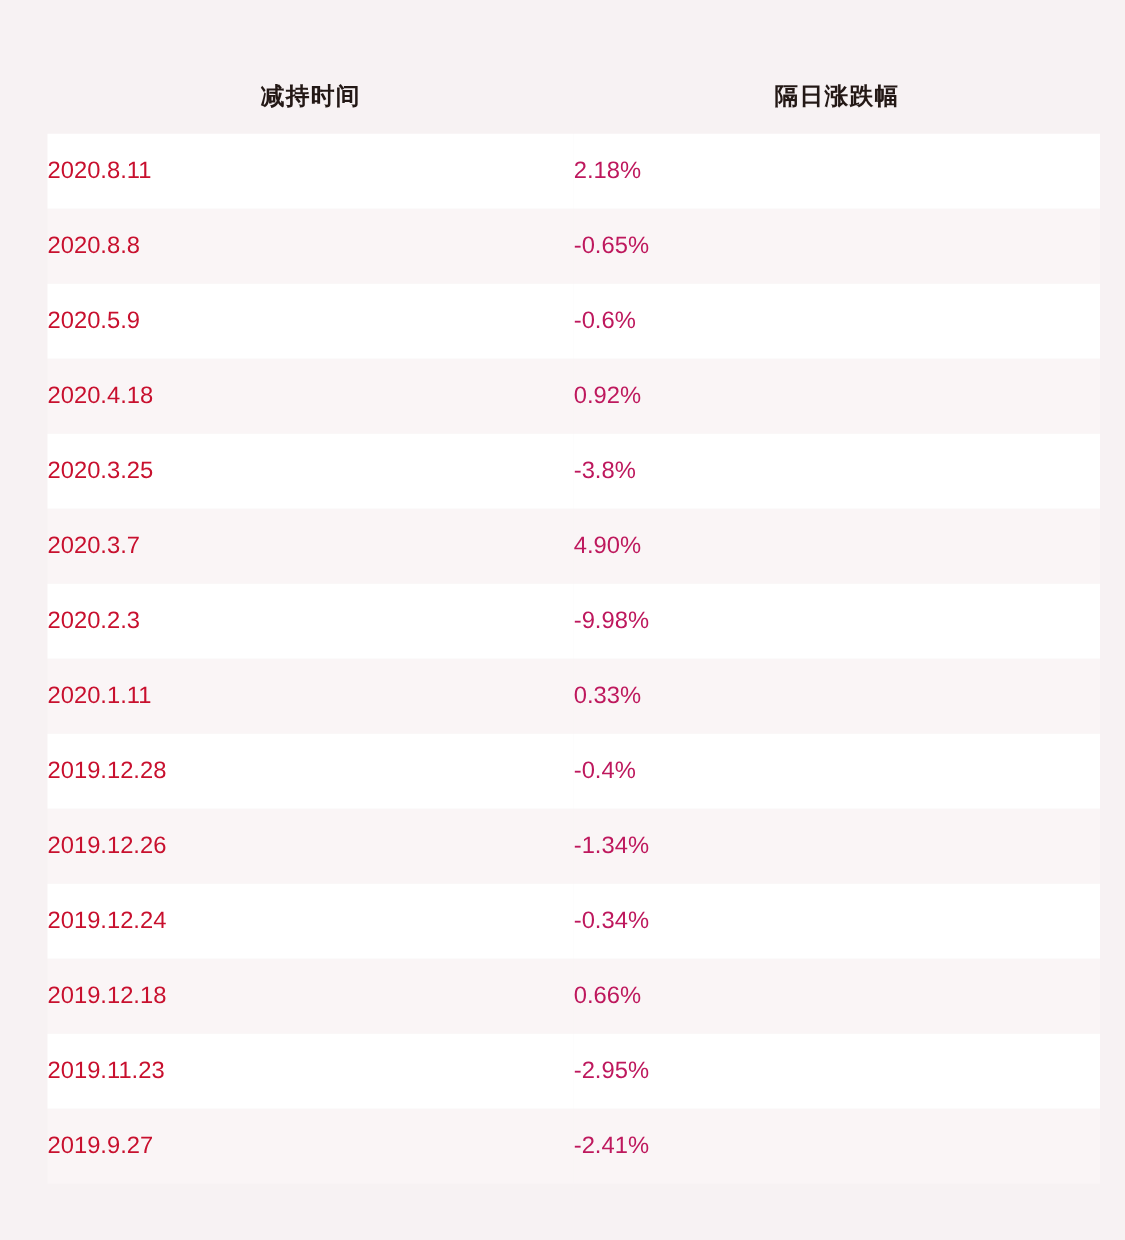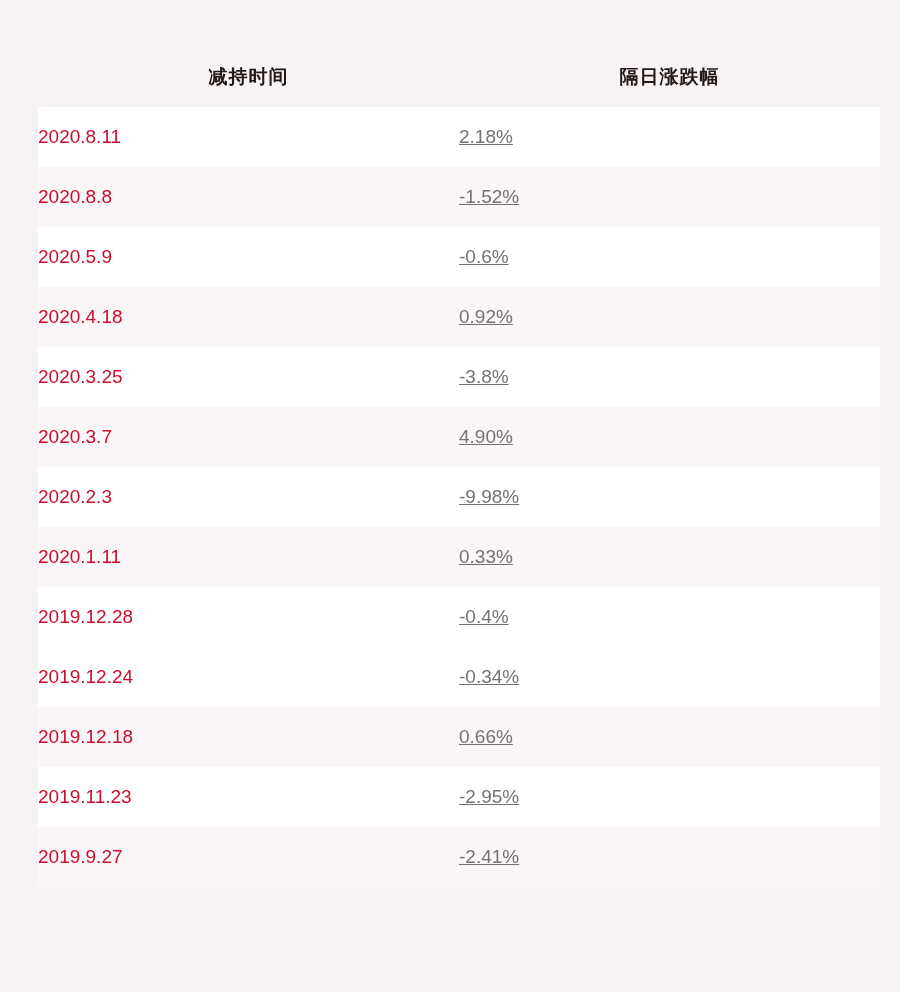--- a/index.html
+++ b/index.html
@@ -48,22 +48,21 @@
   tbody tr.row-odd td {
     background: #ffffff;
   }
   tbody tr.row-even td {
     background: #faf5f6;
   }
   td.cell-date {
     color: #c8102e;
   }
   td.cell-change {
-    color: #737373;
-    text-decoration: underline;
+    color: #be185d;
   }
   .spacer-bottom {
     height: 40px;
   }
 </style>
 </head>
 <body>
 
 <div class="page">
   <table class="data-table">
@@ -77,21 +76,21 @@
         <th>隔日涨跌幅</th>
       </tr>
     </thead>
     <tbody>
       <tr class="row-odd">
         <td class="cell-date">2020.8.11</td>
         <td class="cell-change">2.18%</td>
       </tr>
       <tr class="row-even">
         <td class="cell-date">2020.8.8</td>
-        <td class="cell-change">-1.52%</td>
+        <td class="cell-change">-0.65%</td>
       </tr>
       <tr class="row-odd">
         <td class="cell-date">2020.5.9</td>
         <td class="cell-change">-0.6%</td>
       </tr>
       <tr class="row-even">
         <td class="cell-date">2020.4.18</td>
         <td class="cell-change">0.92%</td>
       </tr>
       <tr class="row-odd">
@@ -107,20 +106,24 @@
         <td class="cell-change">-9.98%</td>
       </tr>
       <tr class="row-even">
         <td class="cell-date">2020.1.11</td>
         <td class="cell-change">0.33%</td>
       </tr>
       <tr class="row-odd">
         <td class="cell-date">2019.12.28</td>
         <td class="cell-change">-0.4%</td>
       </tr>
+      <tr class="row-even">
+        <td class="cell-date">2019.12.26</td>
+        <td class="cell-change">-1.34%</td>
+      </tr>
       <tr class="row-odd">
         <td class="cell-date">2019.12.24</td>
         <td class="cell-change">-0.34%</td>
       </tr>
       <tr class="row-even">
         <td class="cell-date">2019.12.18</td>
         <td class="cell-change">0.66%</td>
       </tr>
       <tr class="row-odd">
         <td class="cell-date">2019.11.23</td>

